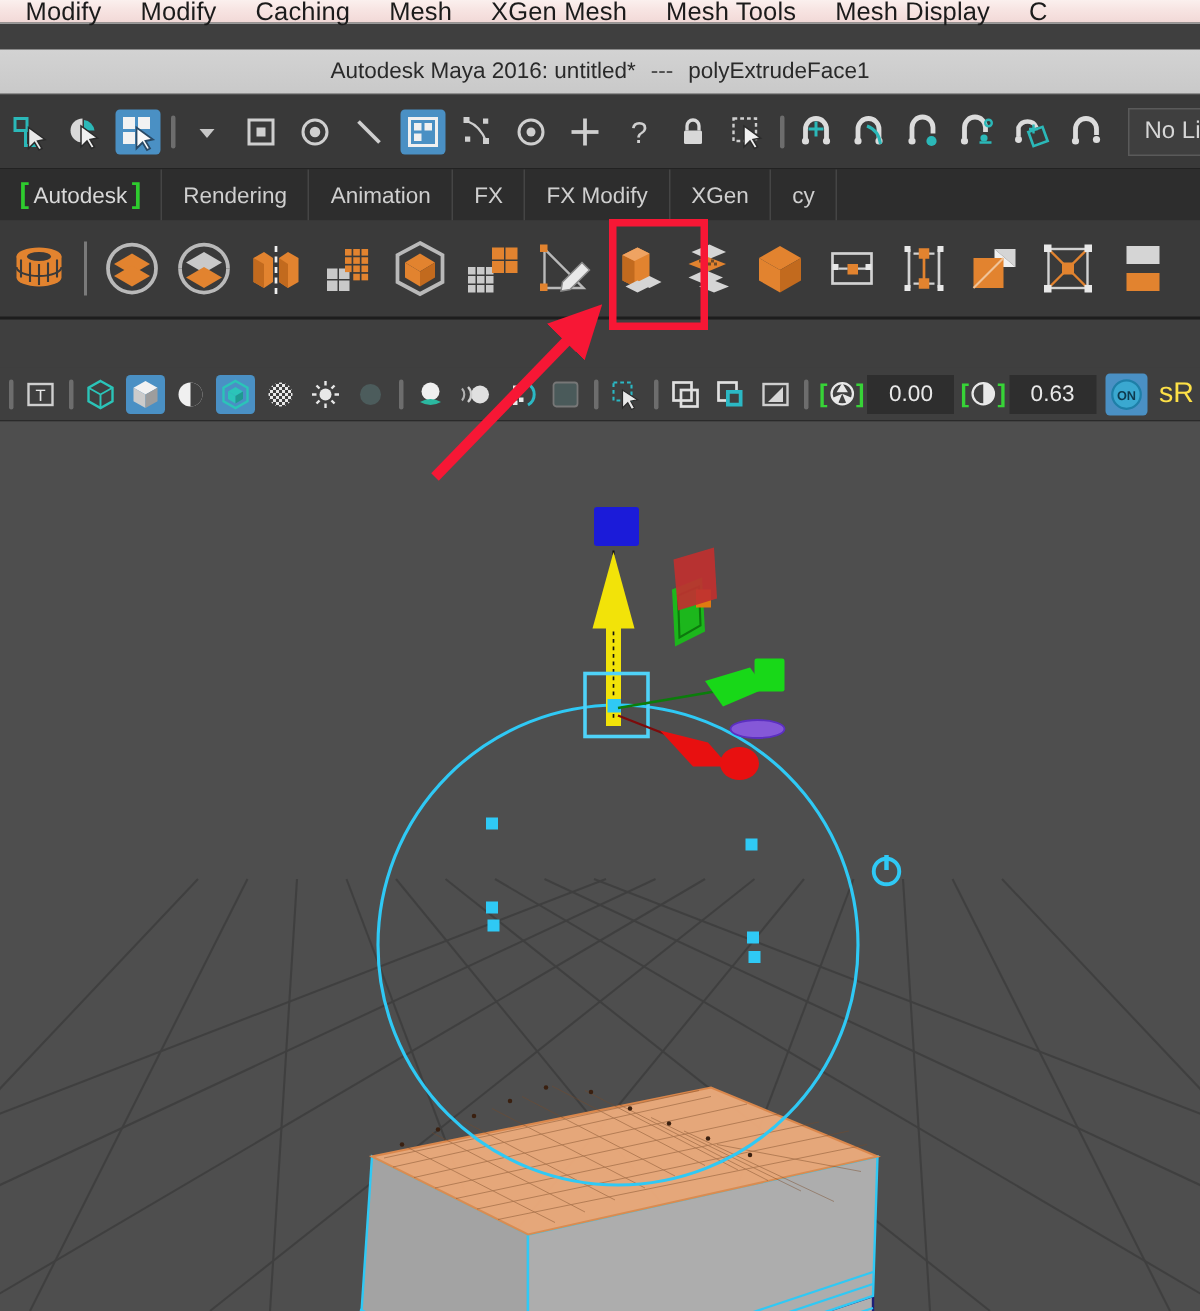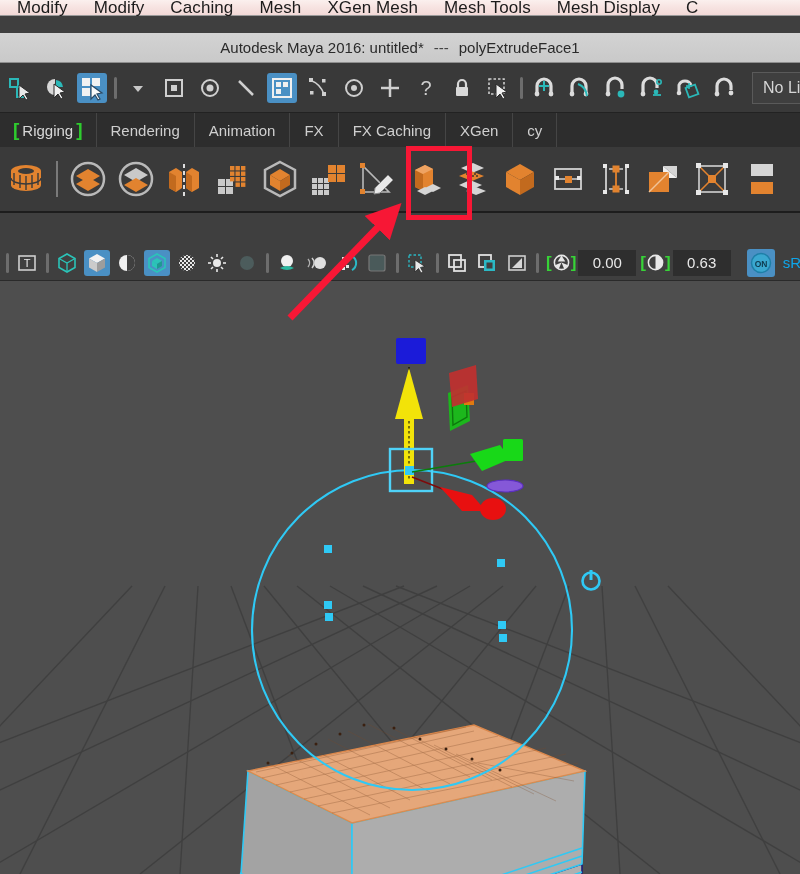--- a/index.html
+++ b/index.html
@@ -99,24 +99,24 @@
   .vp-icon.sel { background:#4a90c4; border-radius:3px; }
   .vp-sep { width:10px; height:22px; flex:none; display:flex; align-items:center; justify-content:center; }
   .vp-sep i { display:block; width:3px; height:20px; background:#6d6d6d; border-radius:2px; }
   .vp-num {
     width:58px; height:26px; background:#2e2e2e; color:#e8e8e8; font-size:15px;
     display:flex; align-items:center; justify-content:center; flex:none; margin-left:2px;
   }
   .vp-bracket { color:#37d337; font-size:17px; font-weight:bold; }
   .vp-grp { display:flex; align-items:center; flex:none; margin-left:4px; }
   .vp-ontoggle {
-    width:28px; height:28px; flex:none; margin-left:16px; background:#4a90c4;
+    width:28px; height:28px; flex:none; margin-left:6px; background:#4a90c4;
     border-radius:3px; display:flex; align-items:center; justify-content:center;
   }
-  .vp-srgb { color:#0ea5e9; font-size:15px; margin-left:8px; white-space:nowrap; flex:none; }
+  .vp-srgb { color:#fde047; font-size:19px; margin-left:8px; white-space:nowrap; flex:none; }
 
   
   .viewport {
     position:absolute; left:0; top:281px; width:800px; height:593px;
     background:#4e4e4e; overflow:hidden;
   }
   .viewport svg { display:block; }
 
   
   .annotation { position:absolute; left:0; top:0; width:800px; height:874px; z-index:50; pointer-events:none; }
@@ -311,27 +311,27 @@
         <circle cx="20" cy="18" r="2.4" fill="#dcdcdc"></circle>
       </svg>
     </div>
 
     <div class="nolive">No Live S</div>
   </div>
 
   <div class="shelftabs">
     <div class="shelf-tab first">
       <span class="bracket">[</span>
-      <span>Rigging</span>
+      <span>Autodesk</span>
       <span class="bracket">]</span>
     </div>
     <div class="shelf-tab">Rendering</div>
     <div class="shelf-tab">Animation</div>
     <div class="shelf-tab">FX</div>
-    <div class="shelf-tab">FX Caching</div>
+    <div class="shelf-tab">FX Modify</div>
     <div class="shelf-tab">XGen</div>
     <div class="shelf-tab">cy</div>
   </div>
 
   <div class="shelficons">
 
     <div class="sh-icon">
       <svg width="40" height="40" viewBox="0 0 40 40">
         <ellipse cx="20" cy="12" rx="15" ry="6" fill="#e2832f"></ellipse>
         <path d="M5 12 L5 26 A15 6 0 0 0 35 26 L35 12 Z" fill="#e2832f"></path>

